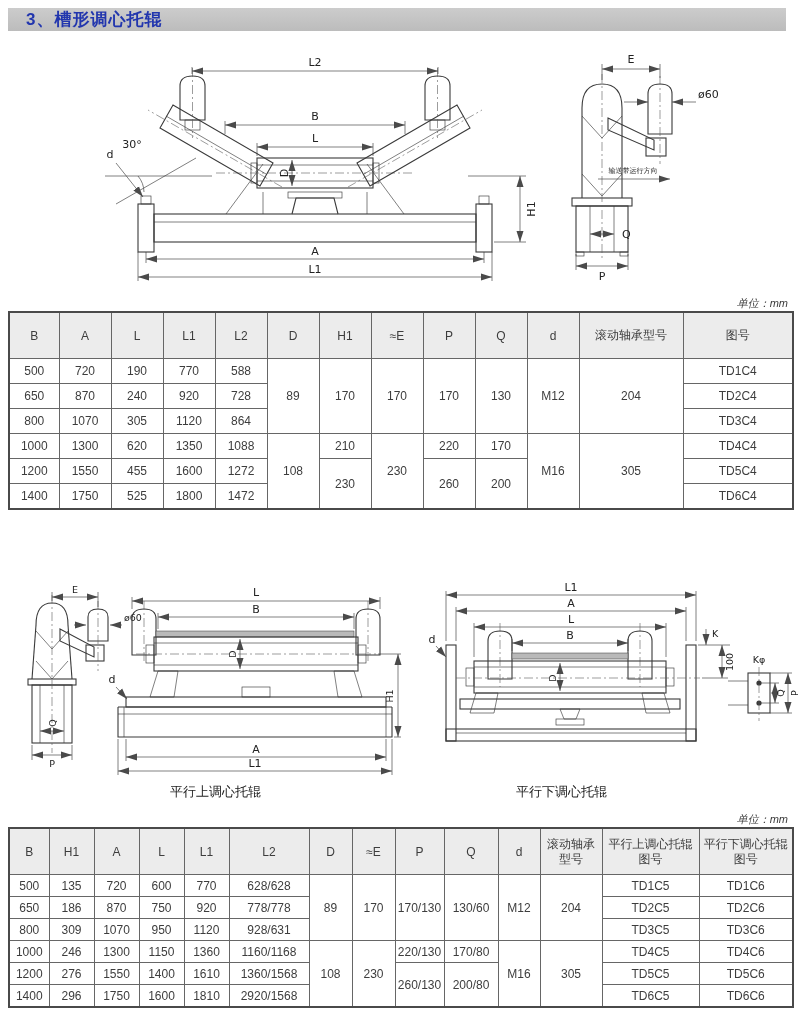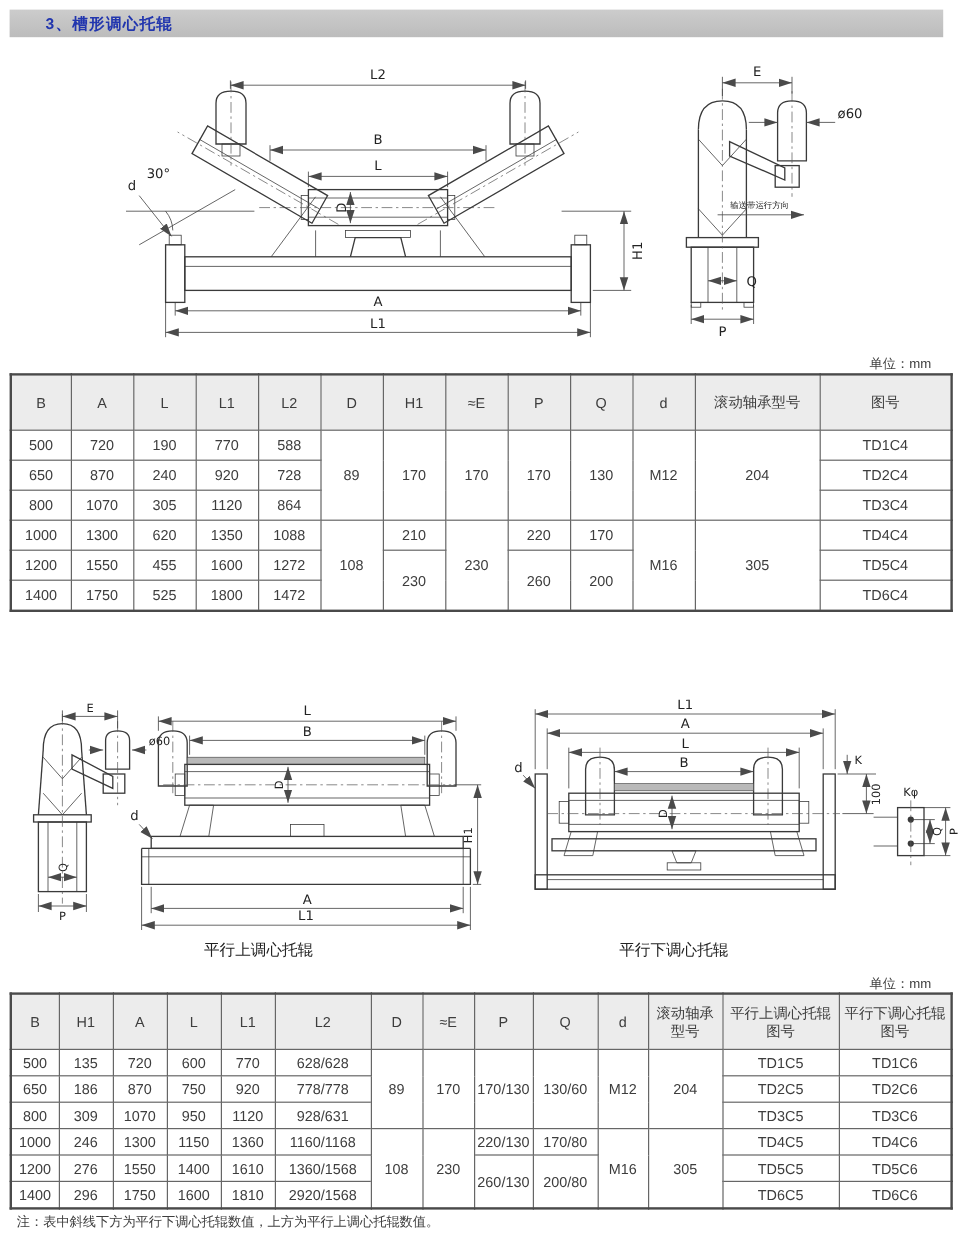--- a/index.html
+++ b/index.html
@@ -1,22 +1,22 @@
 <!DOCTYPE html>
 <html><head>
 <meta charset="utf-8">
 <style>
   html,body{margin:0;padding:0;background:#fff;}
   .page{position:relative;width:800px;height:1033px;background:#ffffff;overflow:hidden;
         font-family:"Liberation Sans","DejaVu Sans",sans-serif;color:#3d3d3d;}
   .bar{position:absolute;left:8px;width:778px;height:23px;
        background:linear-gradient(180deg,#cccccc,#bcbcbc);
-       color:#2236ae;font-weight:bold;font-size:13px;line-height:23px;
-       padding-left:30px;box-sizing:border-box;letter-spacing:1px;}
-  .unit{position:absolute;right:24px;font-size:11px;color:#3d3d3d;}
+       color:#2236ae;font-weight:bold;font-size:17px;line-height:23px;
+       padding-left:18px;box-sizing:border-box;letter-spacing:1px;}
+  .unit{position:absolute;right:12px;font-size:11px;color:#3d3d3d;font-style:italic;}
   table.dims{position:absolute;left:8px;width:784px;border-collapse:collapse;table-layout:fixed;
              border:2px solid #4a4a4a;font-size:12px;color:#3d3d3d;}
   table.dims th,table.dims td{border:1px solid #666;text-align:center;font-weight:normal;
              padding:0;overflow:hidden;}
   table.dims th{background:#ececec;height:45px;}
   .t1 td{height:24px;background:#fff;}
   .t2 td{height:21px;background:#fff;}
   .wrap2{white-space:pre-line;line-height:1.25;}
   .note{position:absolute;left:14px;top:1011px;font-size:11px;color:#3d3d3d;}
   .cap{position:absolute;font-size:13px;color:#222;}
@@ -529,14 +529,13 @@
       <td>1750</td>
       <td>1600</td>
       <td>1810</td>
       <td>2920/1568</td>
       <td>TD6C5</td>
       <td>TD6C6</td>
     </tr>
   </tbody>
     </table>
 
-  <div class="note">注：表中斜线下方为平行下调心托辊数值，上方为平行上调心托辊数值。</div>
 </div>
 
 </body></html>

